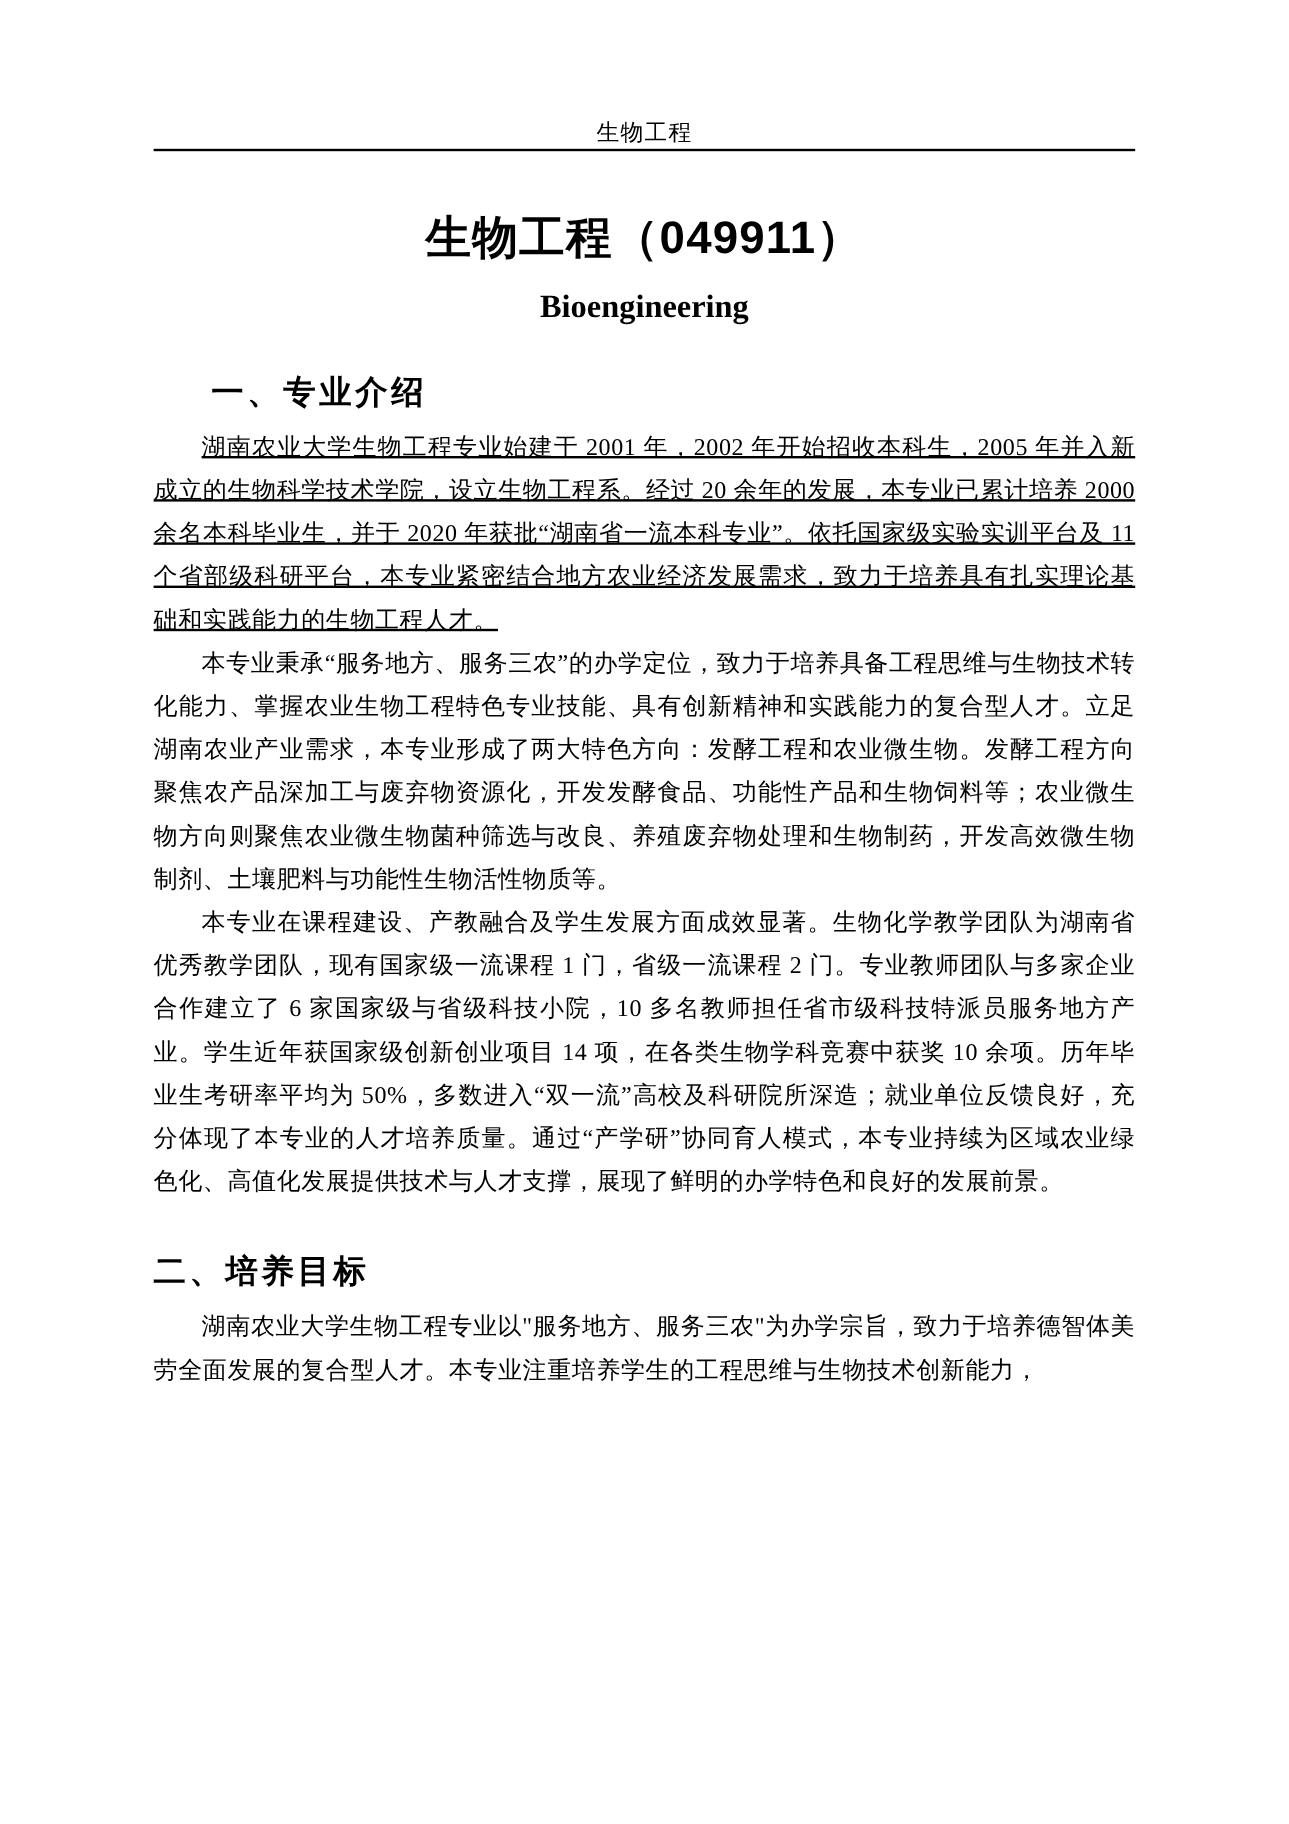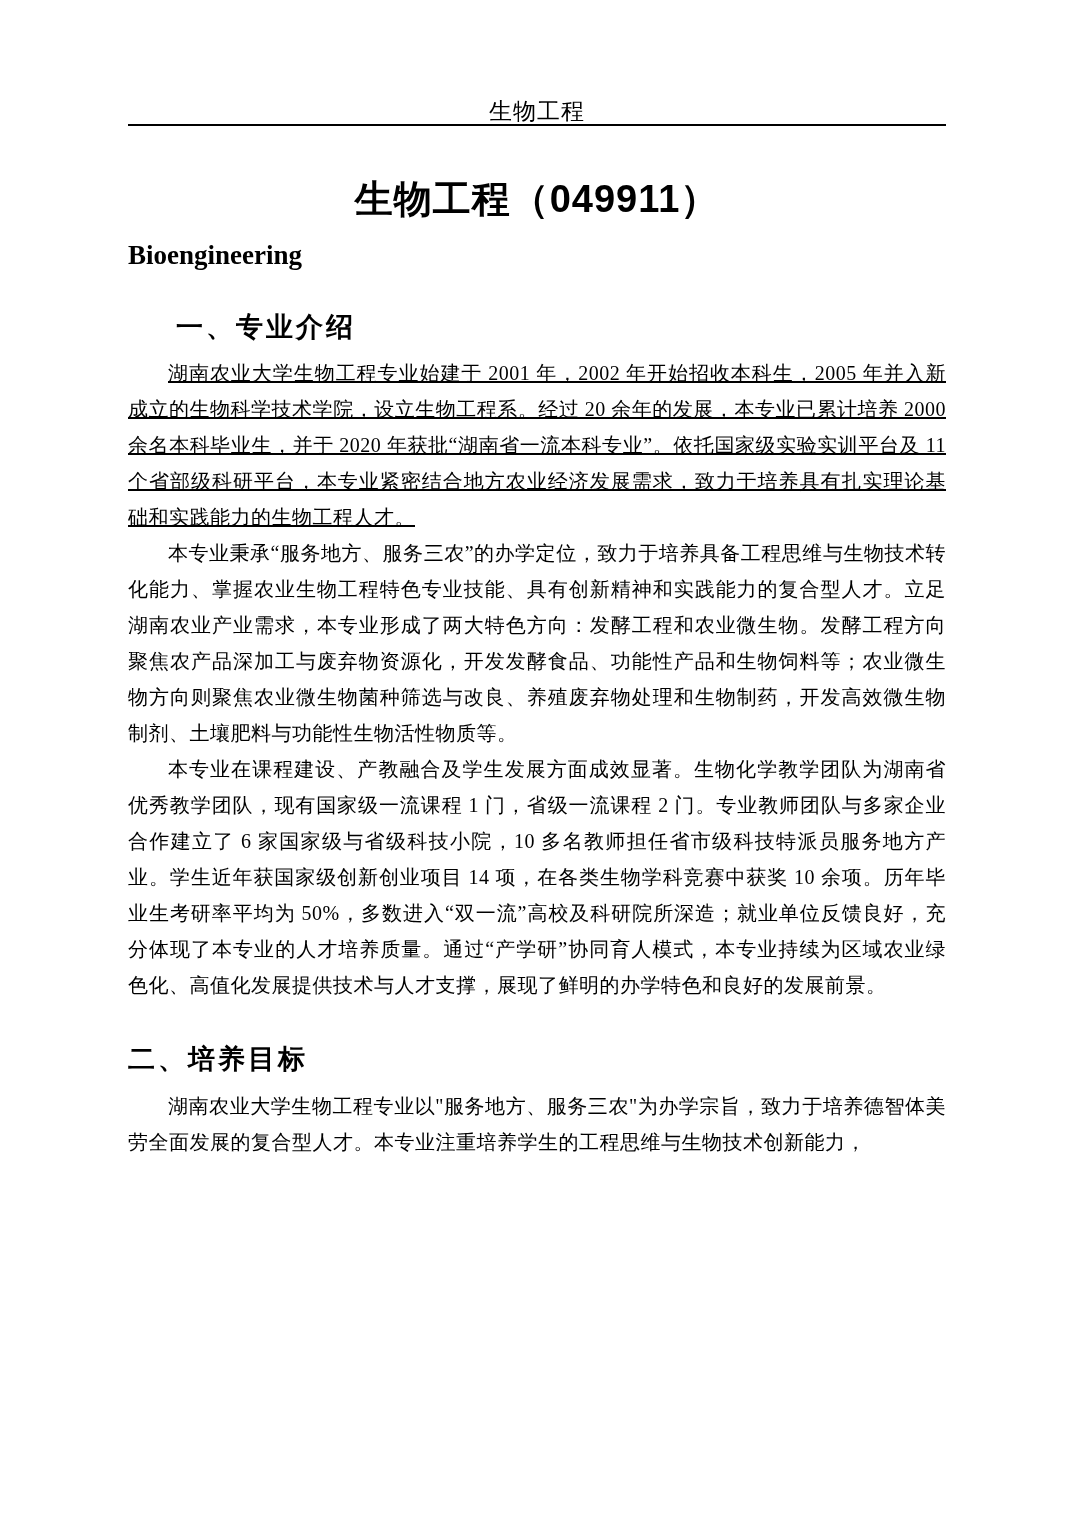--- a/index.html
+++ b/index.html
@@ -15,40 +15,41 @@
     background: #ffffff;
     color: #000000;
     box-sizing: border-box;
     padding: 0 128px;
     font-family: "Liberation Serif", "DejaVu Serif", serif;
     overflow: hidden;
   }
   .running-header {
     padding-top: 101px;
     text-align: center;
-    font-size: 23px;
+    font-size: 19px;
     line-height: 21px;
     letter-spacing: 1px;
   }
   .header-rule {
     margin-top: 2px;
     border-bottom: 2px solid #000000;
     height: 0;
   }
   .doc-title {
     margin: 52px 0 0 0;
     text-align: center;
     font-size: 38px;
     line-height: 42px;
     font-weight: bold;
     font-family: "Liberation Sans", "DejaVu Sans", sans-serif;
     letter-spacing: 1px;
   }
   .doc-subtitle {
     margin: 20px 0 0 0;
+    text-align: center;
     font-size: 27px;
     line-height: 30px;
     font-weight: bold;
     font-family: "Liberation Serif", "DejaVu Serif", serif;
   }
   .sec-heading {
     font-family: "Liberation Sans", "DejaVu Sans", sans-serif;
     font-weight: bold;
     font-size: 27px;
     line-height: 30px;

